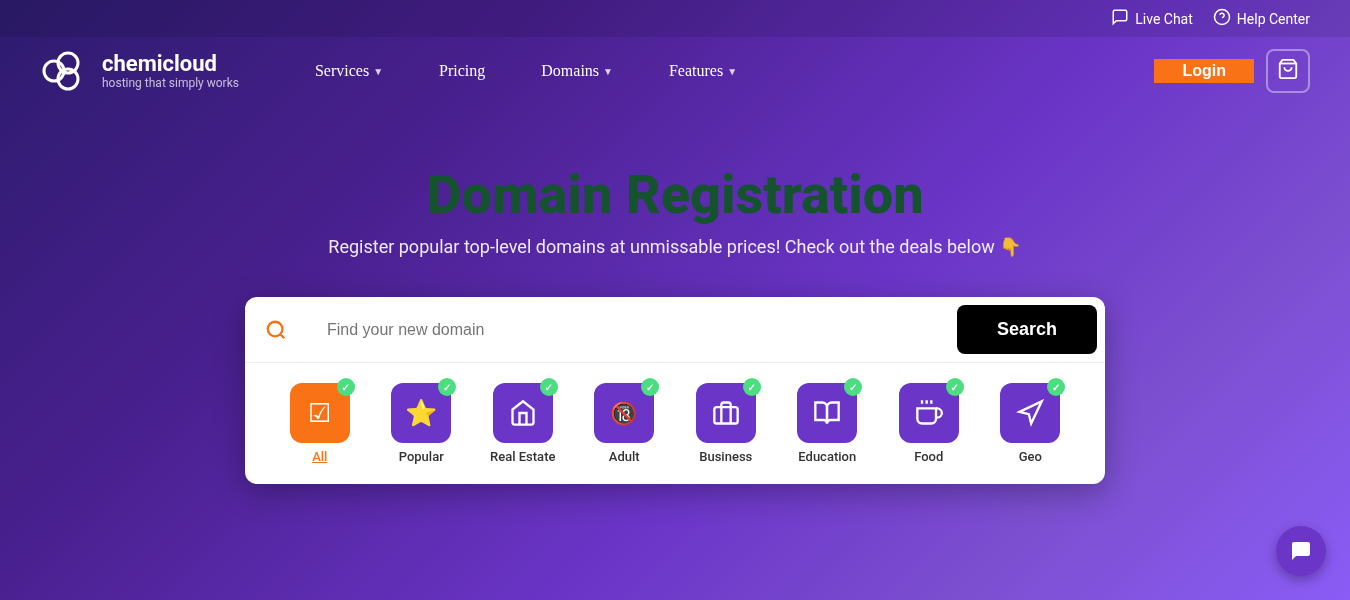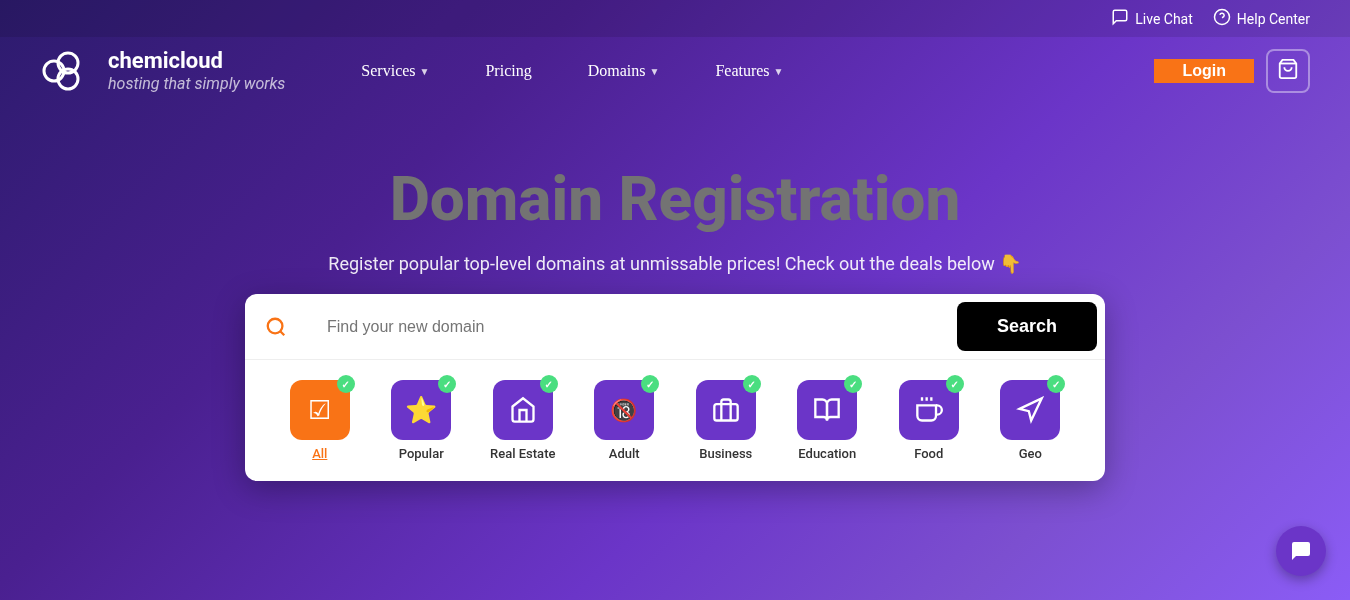--- a/index.html
+++ b/index.html
@@ -34,37 +34,36 @@
     
     .header {
       display: flex;
       align-items: center;
       padding: 10px 40px;
       gap: 0;
     }
     .logo-container {
       display: flex;
       align-items: center;
-      gap: 20px;
+      gap: 14px;
       margin-right: 60px;
     }
     .logo-text {
       display: flex;
       flex-direction: column;
     }
     .logo-brand {
       font-size: 22px;
       font-weight: 700;
       color: white;
       line-height: 1.1;
     }
     .logo-tagline {
-      font-size: 16px;
+      font-size: 12px;
       color: rgba(255,255,255,0.7);
-      font-style: italic;
     }
     .nav-menu {
       display: flex;
       align-items: center;
       gap: 24px;
       flex: 1;
       font-family: Liberation Serif, serif;
     }
     .nav-item {
       display: flex;
@@ -108,30 +107,30 @@
       color: white;
       font-size: 20px;
     }
 
     
     .hero {
       text-align: center;
       padding: 60px 40px 40px;
     }
     .hero-title {
-      font-size: 62px;
+      font-size: 54px;
       font-weight: 800;
-      color: #737373;
-      margin-bottom: 20px;
+      color: #14532d;
+      margin-bottom: 12px;
       line-height: 1.1;
     }
     .hero-subtitle {
       font-size: 18px;
       color: rgba(255,255,255,0.9);
-      margin-bottom: 20px;
+      margin-bottom: 40px;
     }
 
     
     .search-container {
       background: white;
       border-radius: 12px;
       max-width: 860px;
       margin: 0 auto;
       overflow: hidden;
       box-shadow: 0 8px 32px rgba(0,0,0,0.3);

